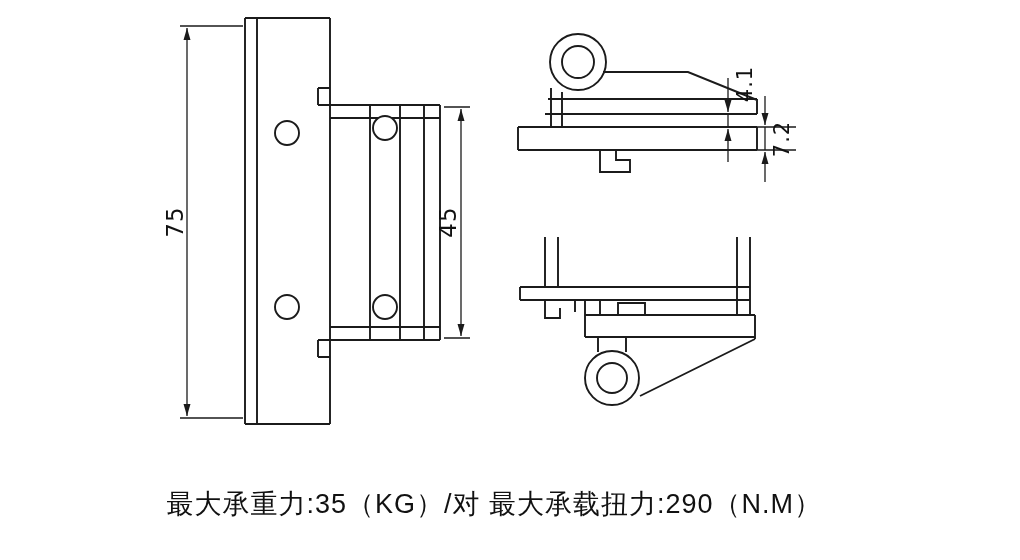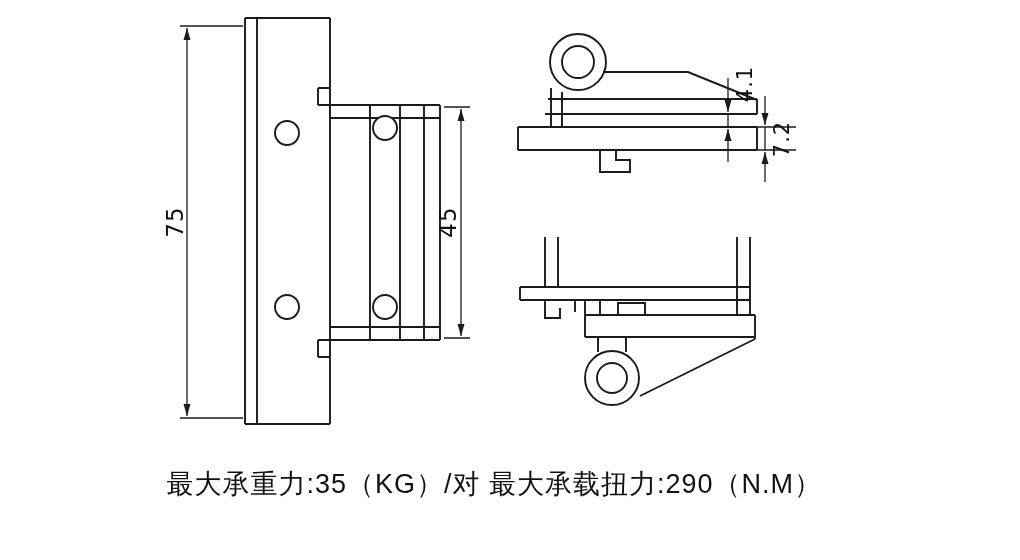--- a/index.html
+++ b/index.html
@@ -5,21 +5,21 @@
   html,body{margin:0;padding:0;background:#fff;}
   body{width:1020px;height:560px;position:relative;overflow:hidden;
        font-family:"Liberation Sans","DejaVu Sans",sans-serif;color:#111;}
   .stage{position:absolute;left:0;top:0;width:1020px;height:560px;}
   svg{display:block;}
   .geo{stroke:#1b1b1b;stroke-width:1.9;fill:none;stroke-linecap:butt;stroke-linejoin:miter;}
   .dim{stroke:#1b1b1b;stroke-width:1.3;fill:none;}
   .hole{stroke:#1b1b1b;stroke-width:1.9;fill:#ffffff;}
   .dimtext{font-family:"DejaVu Sans","Liberation Sans",sans-serif;font-size:23px;fill:#111;letter-spacing:1px;}
   .dimtext.small{font-size:21px;}
-  .notes{position:absolute;top:462px;right:198px;text-align:left;
+  .notes{position:absolute;top:482px;right:198px;text-align:left;
          font-size:27px;line-height:44px;color:#111;letter-spacing:1px;white-space:nowrap;}
 </style>
 </head>
 <body>
 
 <div class="stage">
   <svg width="1020" height="560" viewBox="0 0 1020 560">
     <defs>
       <marker id="arr" viewBox="0 0 14 10" refX="13" refY="5" markerWidth="14" markerHeight="10" markerUnits="userSpaceOnUse" orient="auto-start-reverse">
         <path d="M1,1.5 L13,5 L1,8.5 Z" fill="#1b1b1b"></path>

